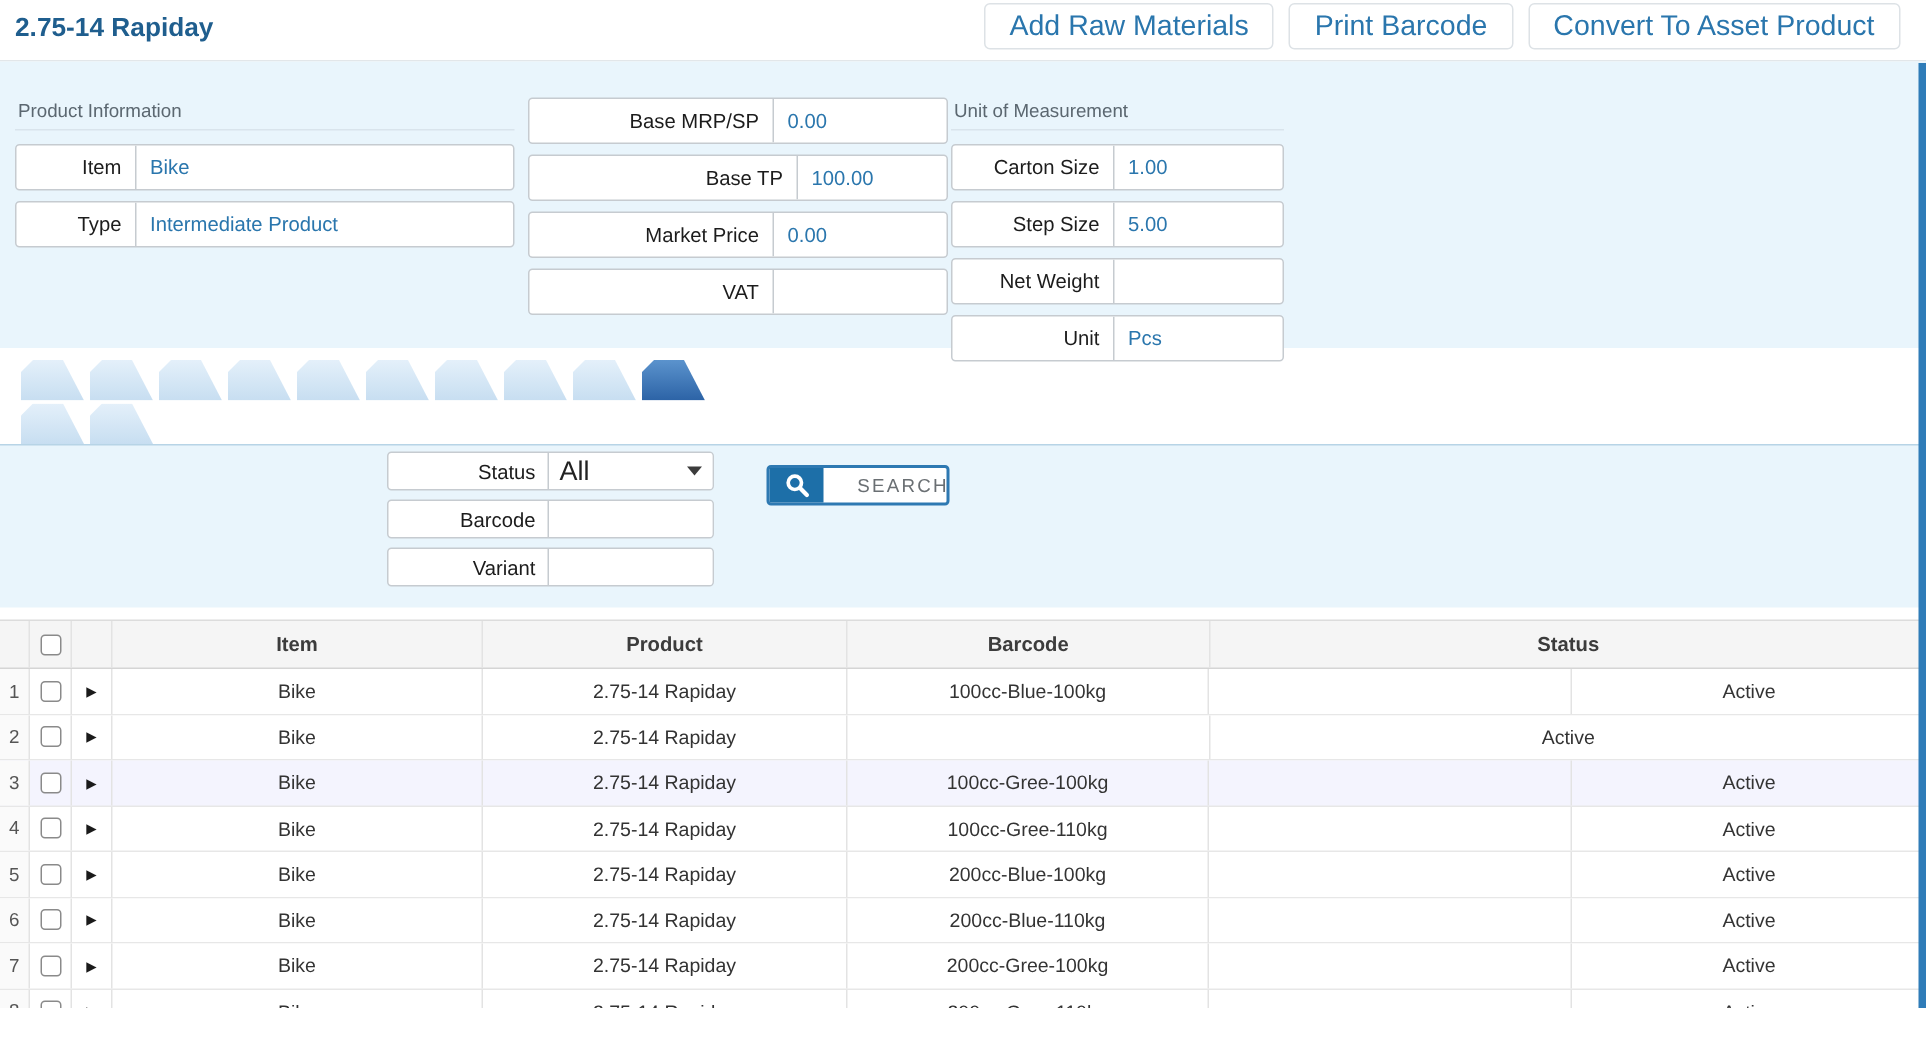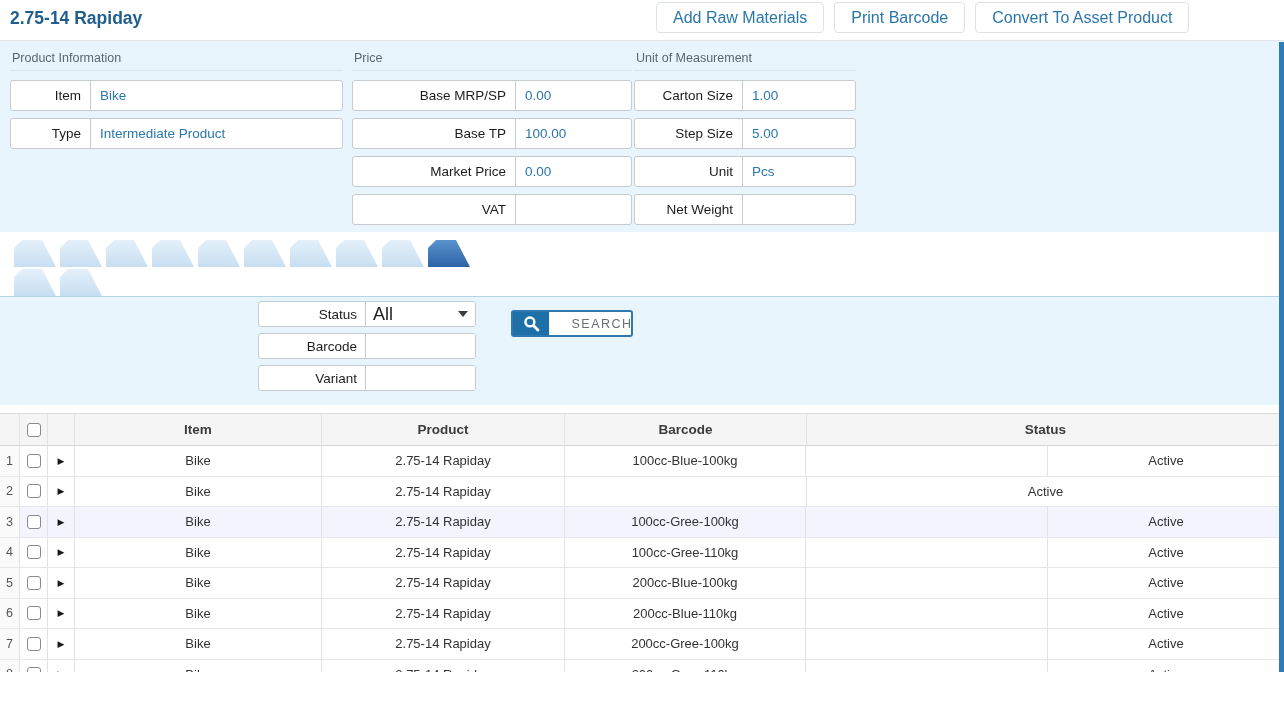--- a/index.html
+++ b/index.html
@@ -7,26 +7,26 @@
   .page {
     position:relative; width:1284px; height:705px; background:#fff;
     font-family:"Liberation Sans", sans-serif; overflow:hidden;
   }
   
   .hdr { position:absolute; top:0; left:0; right:0; height:41px; background:#fff; border-bottom:1px solid #e2e6e9; }
   .hdr-title { position:absolute; left:10px; top:8px; font-size:17.5px; font-weight:bold; color:#1f5e8e; }
   .hdr-actions { position:absolute; left:656px; top:2px; display:flex; gap:10px; width:700px; }
   .act-btn {
     height:31px; padding:0 16px; background:#fff; border:1px solid #dde2e6; border-radius:4px;
-    color:#2a76ad; font-size:16px; display:flex; align-items:center; white-space:nowrap; cursor:pointer;
+    color:#2a76ad; font-size:19px; display:flex; align-items:center; white-space:nowrap; cursor:pointer;
     font-family:"Liberation Sans", sans-serif;
   }
   
   .info-panel { position:absolute; top:41px; left:0; right:0; height:191px; background:#e9f5fc; }
-  .col { position:absolute; top:8px; }
+  .col { position:absolute; top:24px; }
   .col-title { font-size:12.5px; color:#5b6770; padding:2px 0 5px 2px; border-bottom:1px solid #d9e4ec; margin-bottom:9px; }
   .field { display:flex; height:31px; margin-bottom:7px; background:#fff; border:1px solid #c6cbd0; border-radius:3px; overflow:hidden; }
   .field .lbl { display:flex; align-items:center; justify-content:flex-end; padding:0 9px; border-right:1px solid #c6cbd0; color:#1c1c1c; font-size:13.5px; flex:none; }
   .field .val { display:flex; align-items:center; padding:0 9px; color:#2a76ad; font-size:13.5px; flex:1; min-width:0; }
   
   .tabs { position:absolute; top:240px; left:14px; right:0; }
   .tab-row { display:flex; height:27px; }
   .tab-row + .tab-row { margin-top:2px; }
   .tab {
     position:relative; height:27px; line-height:26px; padding:0 26px 0 16px; margin-right:4px;
@@ -102,29 +102,28 @@
             <div class="lbl" style="width:80px;">Item</div>
             <div class="val">Bike</div>
           </div>
           <div class="field">
             <div class="lbl" style="width:80px;">Type</div>
             <div class="val">Intermediate Product</div>
           </div>
         </div>
     </div>
     <div class="col" style="left:352px; width:280px;">
-      <div class="col-title">Price</div>
       <div>
 
       <div class="field">
             <div class="lbl" style="width:163px;">Base MRP/SP</div>
             <div class="val">0.00</div>
           </div>
           <div class="field">
-            <div class="lbl" style="width:163px;">Base TP</div>
+            <div class="lbl" style="width:163px;margin-left:16px;">Base TP</div>
             <div class="val">100.00</div>
           </div>
           <div class="field">
             <div class="lbl" style="width:163px;">Market Price</div>
             <div class="val">0.00</div>
           </div>
           <div class="field">
             <div class="lbl" style="width:163px;">VAT</div>
             <div class="val"></div>
           </div>
@@ -136,26 +135,26 @@
 
       <div class="field">
             <div class="lbl" style="width:108px;">Carton Size</div>
             <div class="val">1.00</div>
           </div>
           <div class="field">
             <div class="lbl" style="width:108px;">Step Size</div>
             <div class="val">5.00</div>
           </div>
           <div class="field">
+            <div class="lbl" style="width:108px;">Net Weight</div>
+            <div class="val"></div>
+          </div>
+          <div class="field">
             <div class="lbl" style="width:108px;">Unit</div>
             <div class="val">Pcs</div>
-          </div>
-          <div class="field">
-            <div class="lbl" style="width:108px;">Net Weight</div>
-            <div class="val"></div>
           </div>
         </div>
     </div>
   </div>
 
   <div class="tabs">
     <div class="tab-row">
 
     <div class="tab"></div>
         <div class="tab"></div>

